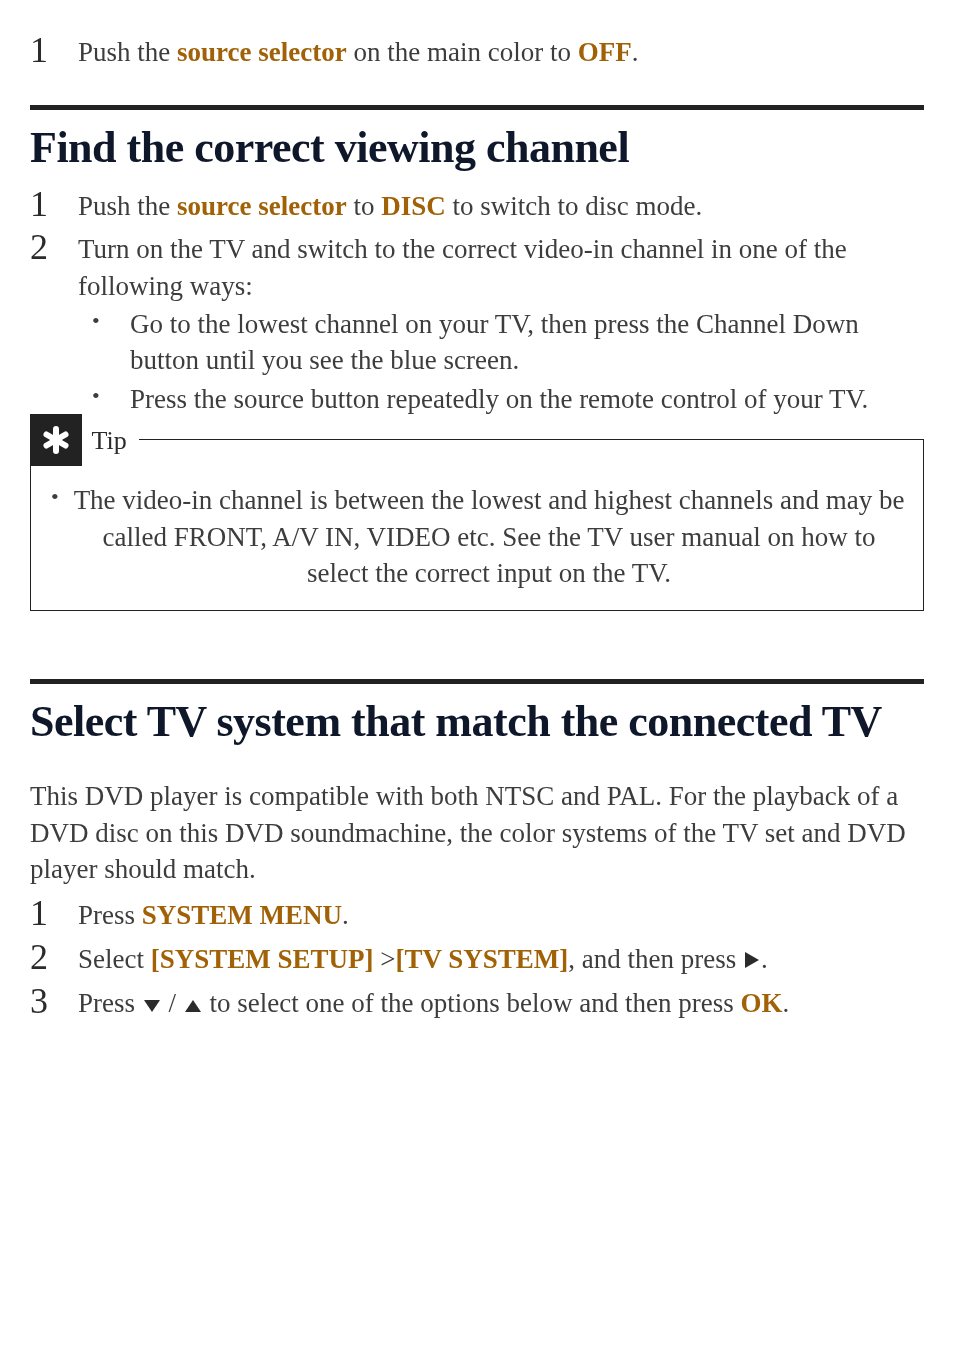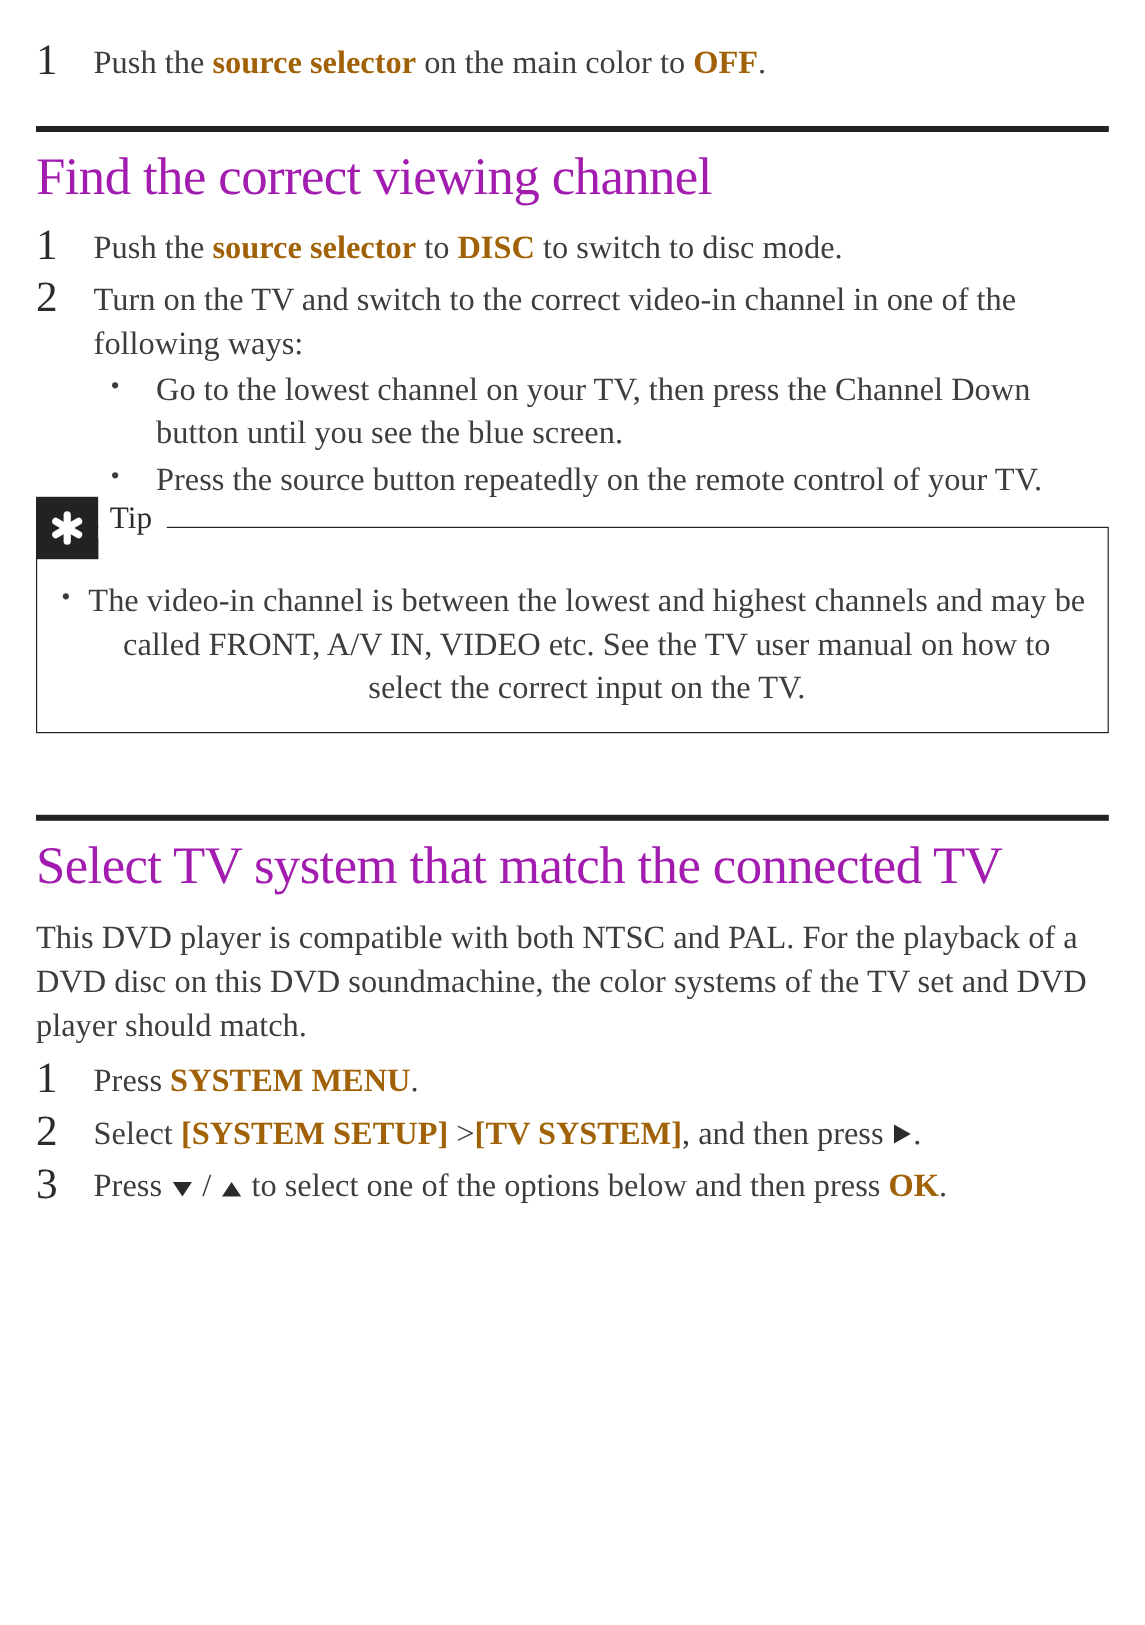--- a/index.html
+++ b/index.html
@@ -17,22 +17,22 @@
       line-height: 1.35;
     }
     .h2 {
       font-size: 38px;
       font-weight: 400;
       color: #2b2b2b;
       margin-bottom: 6px;
     }
     .h1 {
       font-size: 44px;
-      font-weight: 400;
-      color: #a21caf;
+      font-weight: 700;
+      color: #0f172a;
       margin-bottom: 6px;
       letter-spacing: -0.5px;
     }
     .hr-thick {
       border: none;
       border-top: 5px solid #222;
       margin-top: 34px;
       margin-bottom: 8px;
     }
     .step {
@@ -73,21 +73,21 @@
       top: 0;
       font-size: 22px;
     }
     .tip-box {
       border: 1.5px solid #222;
       margin-top: 22px;
       position: relative;
     }
     .tip-header {
       display: flex;
-      align-items: flex-start;
+      align-items: center;
       margin-top: -26px;
       margin-left: -1.5px;
     }
     .tip-icon-box {
       width: 52px;
       height: 52px;
       background: #222;
       display: flex;
       align-items: center;
       justify-content: center;
@@ -114,21 +114,21 @@
       content: "•";
       position: absolute;
       left: 2px;
       top: 0;
       font-size: 22px;
     }
     .section-gap {
       height: 34px;
     }
     .intro-para {
-      margin-top: 12px;
+      margin-top: 27px;
       margin-bottom: 6px;
     }
     .inline-icon {
       display: inline-block;
       vertical-align: -2px;
     }
   </style>
 </head>
 <body>
 

